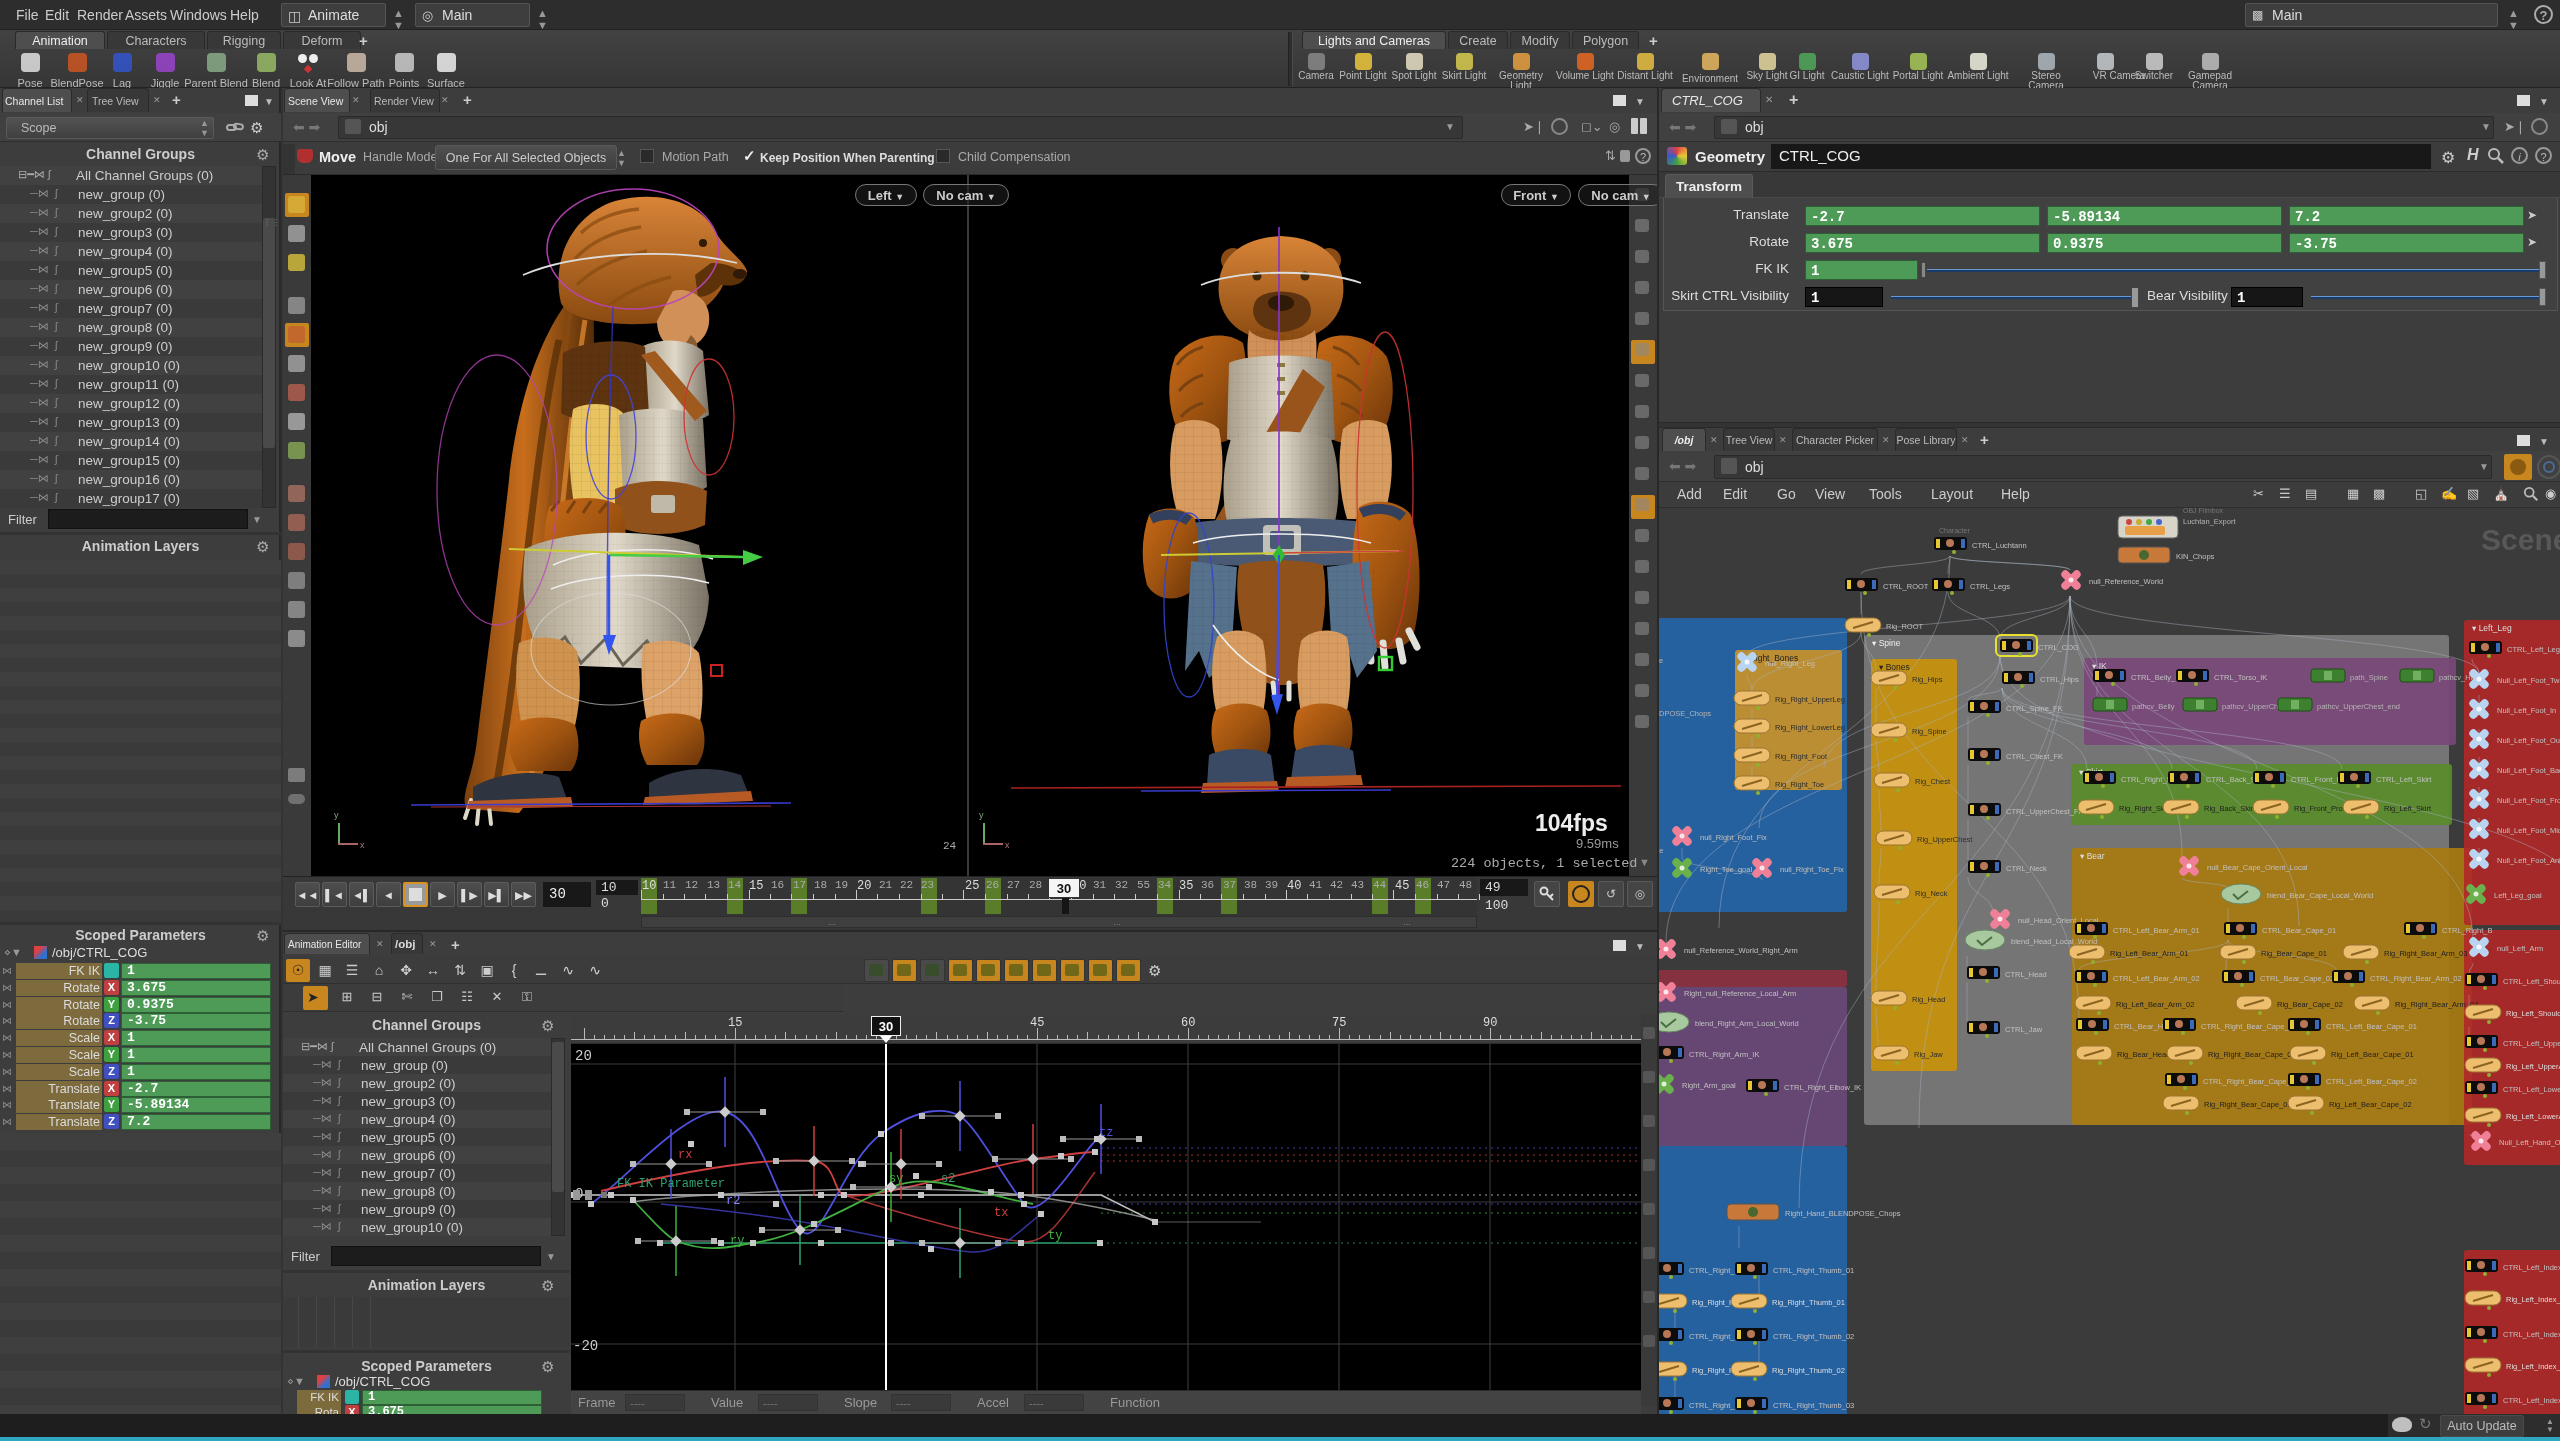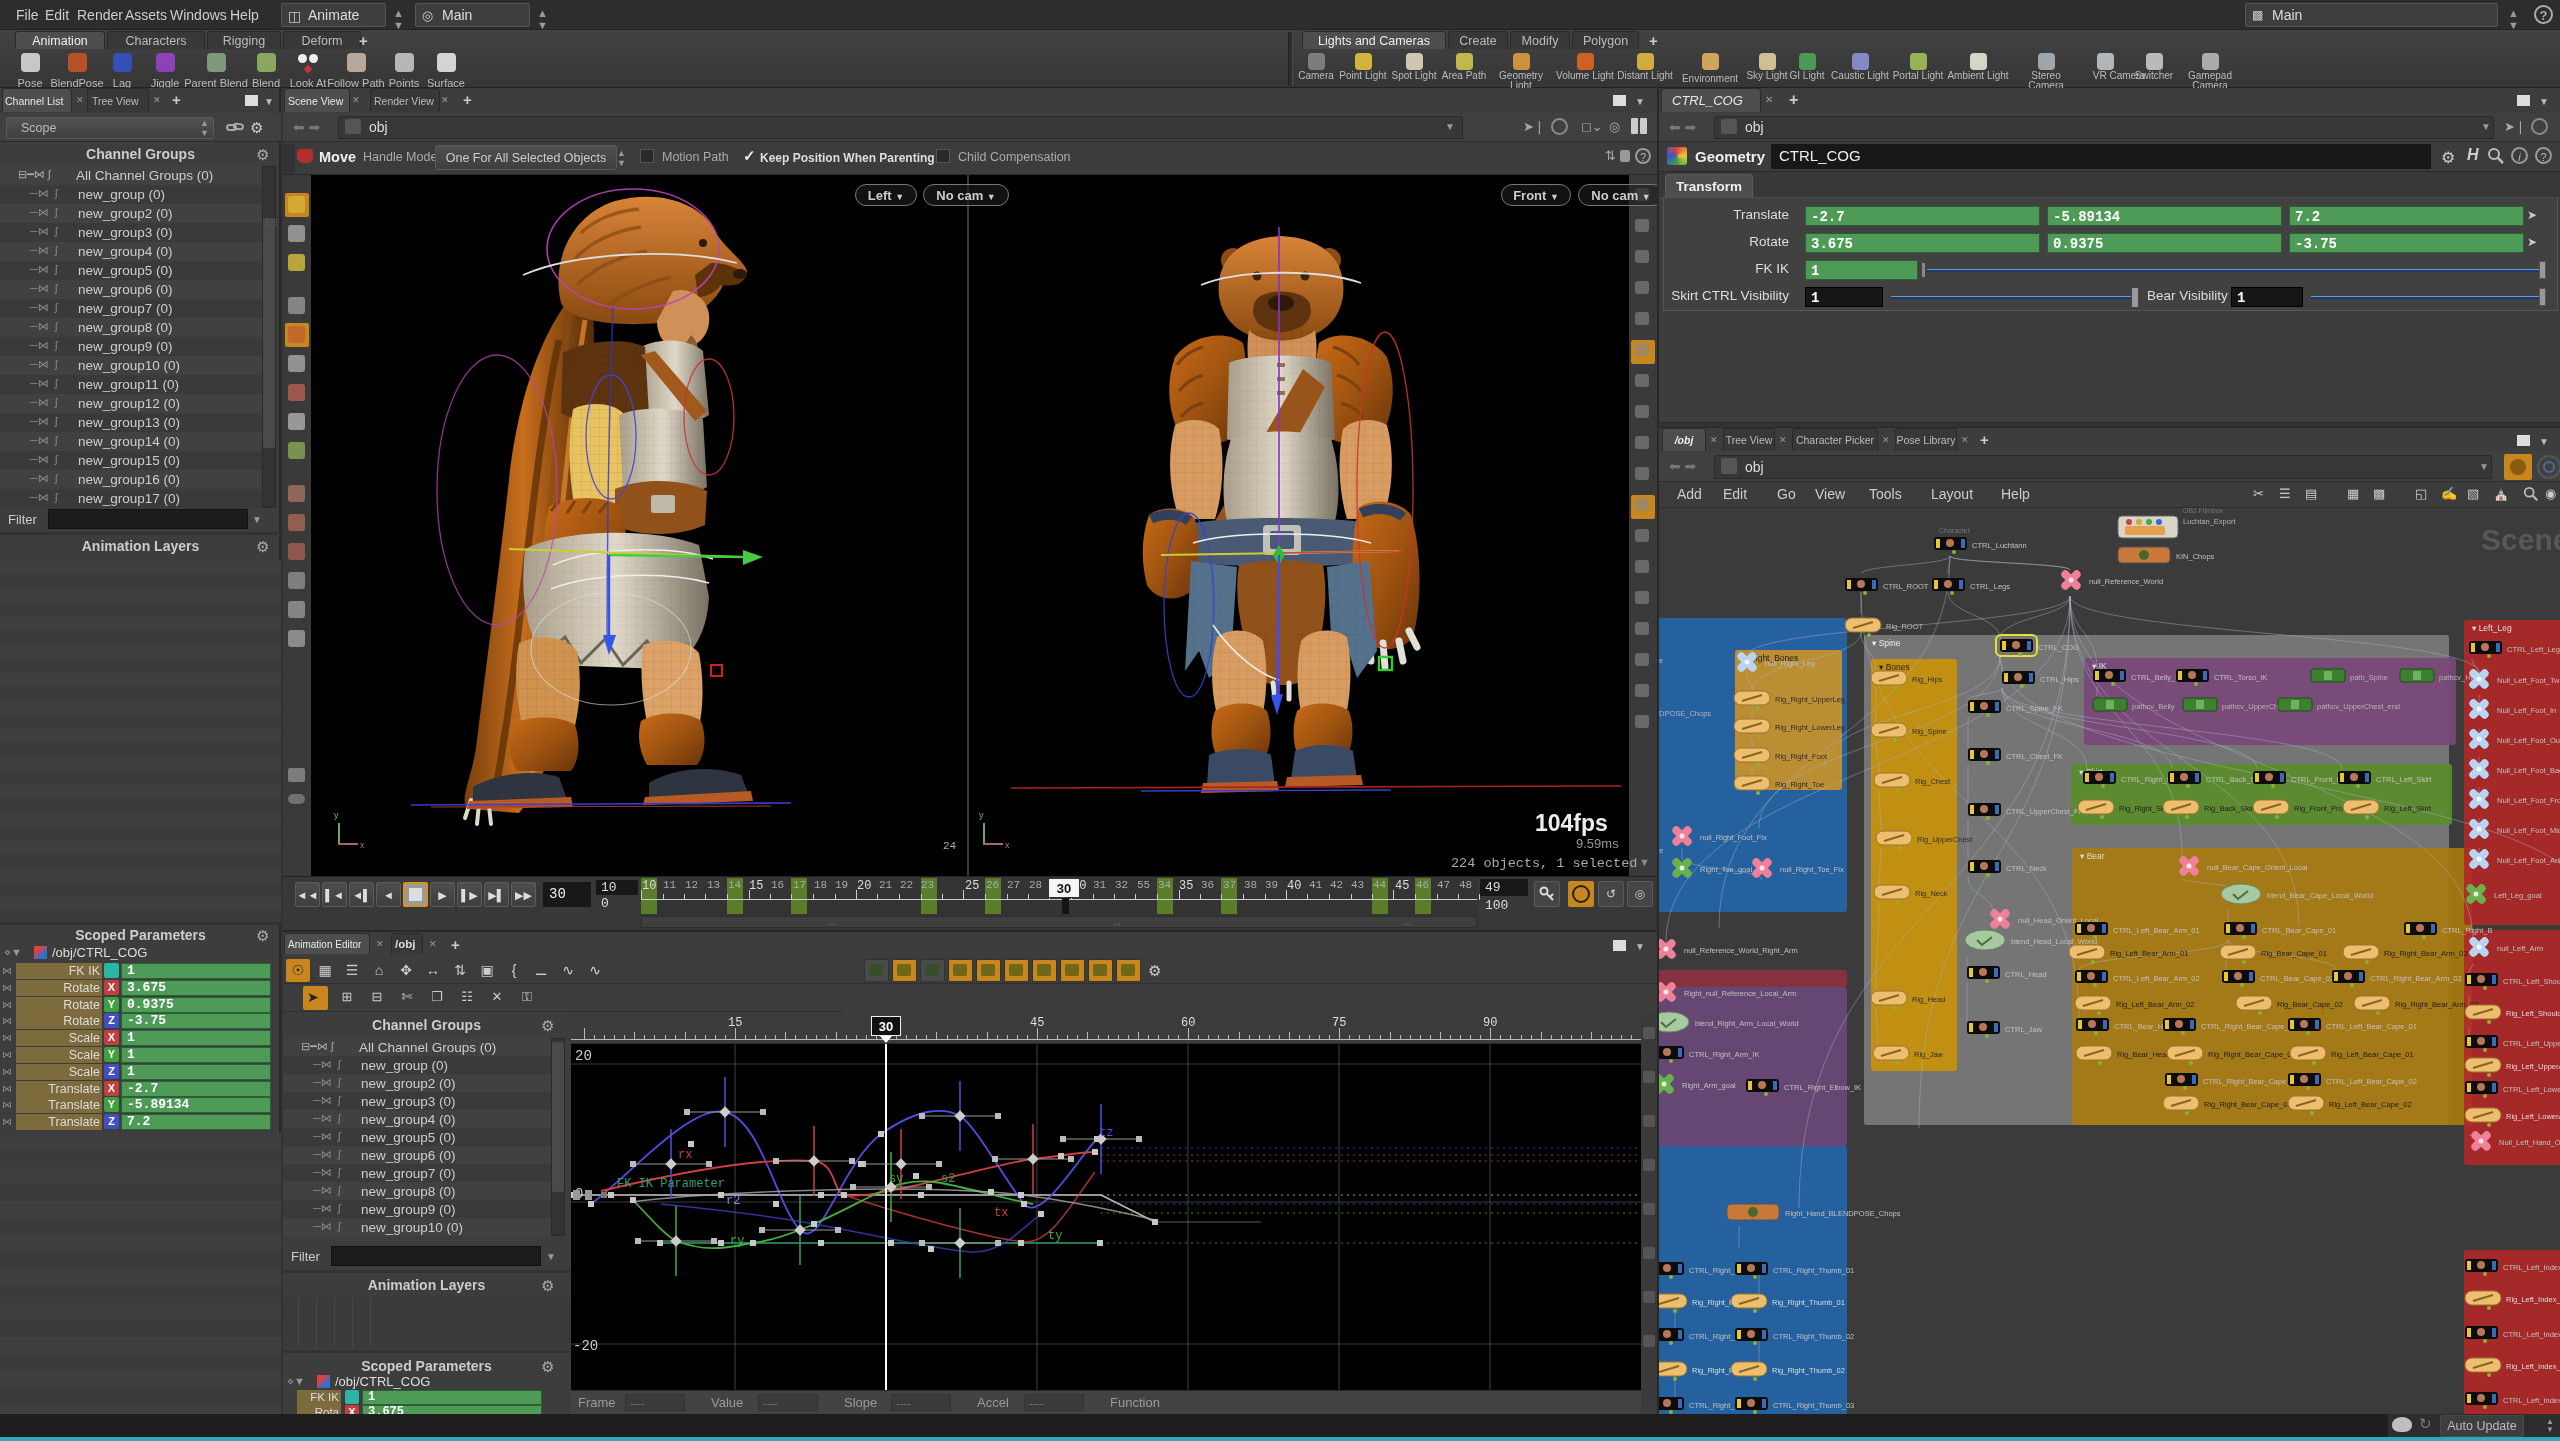--- a/index.html
+++ b/index.html
@@ -74,21 +74,21 @@
 <div class="abs" style="left:1510px;top:1px;width:60px;height:18px;background:#383838;color:#bbb;border:1px solid #2a2a2a;border-bottom:none;border-radius:3px 3px 0 0;font-size:12.5px;text-align:center;line-height:18px">Modify</div>
 <div class="abs" style="left:1572px;top:1px;width:67px;height:18px;background:#383838;color:#bbb;border:1px solid #2a2a2a;border-bottom:none;border-radius:3px 3px 0 0;font-size:12.5px;text-align:center;line-height:18px">Polygon</div>
 <div class="abs txt b" style="left:1649px;top:2px;font-size:15px">+</div>
 <div class="abs" style="left:1308px;top:23px;width:17px;height:17px;background:#888888;border-radius:4px;opacity:.85"></div>
 <div class="abs" style="left:1276px;top:41px;width:80px;text-align:center;color:#bbb;font-size:10px;line-height:9.5px">Camera</div>
 <div class="abs" style="left:1355px;top:23px;width:17px;height:17px;background:#eec83c;border-radius:4px;opacity:.85"></div>
 <div class="abs" style="left:1323px;top:41px;width:80px;text-align:center;color:#bbb;font-size:10px;line-height:9.5px">Point Light</div>
 <div class="abs" style="left:1406px;top:23px;width:17px;height:17px;background:#e8e0c8;border-radius:4px;opacity:.85"></div>
 <div class="abs" style="left:1374px;top:41px;width:80px;text-align:center;color:#bbb;font-size:10px;line-height:9.5px">Spot Light</div>
 <div class="abs" style="left:1456px;top:23px;width:17px;height:17px;background:#d8cc50;border-radius:4px;opacity:.85"></div>
-<div class="abs" style="left:1424px;top:41px;width:80px;text-align:center;color:#bbb;font-size:10px;line-height:9.5px">Area Path</div>
+<div class="abs" style="left:1424px;top:41px;width:80px;text-align:center;color:#bbb;font-size:10px;line-height:9.5px">Skirt Light</div>
 <div class="abs" style="left:1513px;top:23px;width:17px;height:17px;background:#e8a040;border-radius:4px;opacity:.85"></div>
 <div class="abs" style="left:1481px;top:41px;width:80px;text-align:center;color:#bbb;font-size:10px;line-height:9.5px">Geometry<br>Light</div>
 <div class="abs" style="left:1577px;top:23px;width:17px;height:17px;background:#e86820;border-radius:4px;opacity:.85"></div>
 <div class="abs" style="left:1545px;top:41px;width:80px;text-align:center;color:#bbb;font-size:10px;line-height:9.5px">Volume Light</div>
 <div class="abs" style="left:1637px;top:23px;width:17px;height:17px;background:#e8c040;border-radius:4px;opacity:.85"></div>
 <div class="abs" style="left:1605px;top:41px;width:80px;text-align:center;color:#bbb;font-size:10px;line-height:9.5px">Distant Light</div>
 <div class="abs" style="left:1702px;top:23px;width:17px;height:17px;background:#e8b860;border-radius:4px;opacity:.85"></div>
 <div class="abs" style="left:1670px;top:41px;width:80px;text-align:center;color:#bbb;font-size:10px;line-height:16px">Environment<br>Light</div>
 <div class="abs" style="left:1759px;top:23px;width:17px;height:17px;background:#e8d8a0;border-radius:4px;opacity:.85"></div>
 <div class="abs" style="left:1727px;top:41px;width:80px;text-align:center;color:#bbb;font-size:10px;line-height:9.5px">Sky Light</div>

